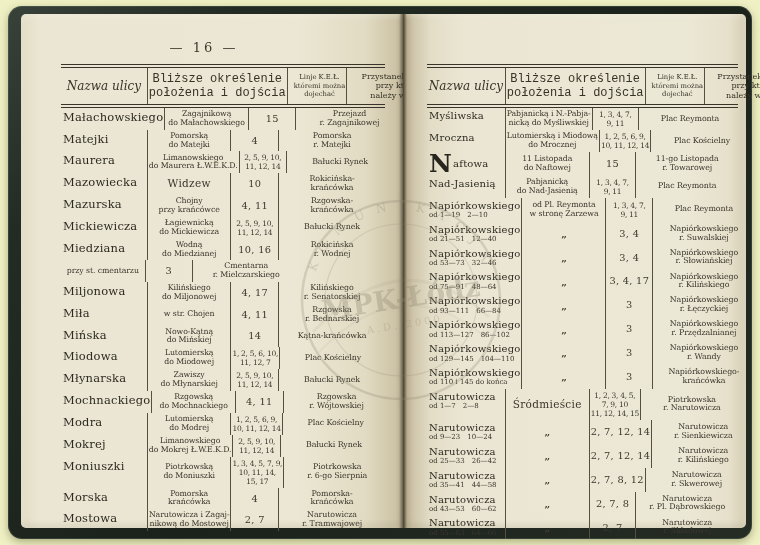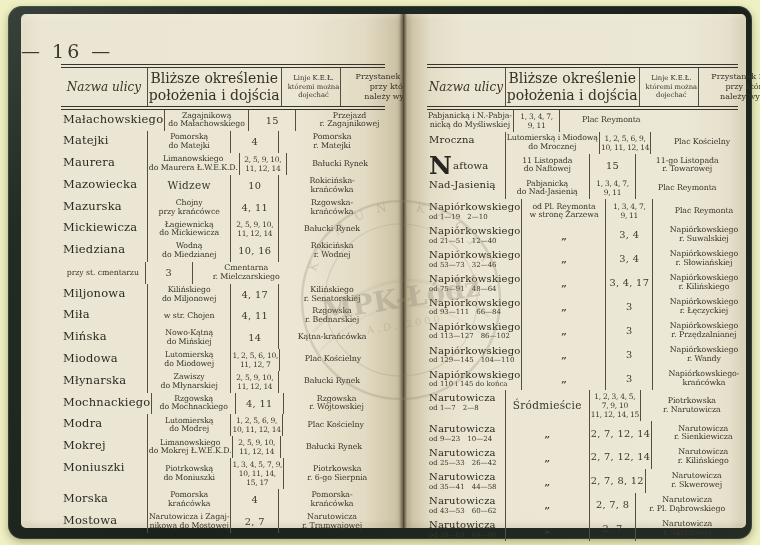--- a/index.html
+++ b/index.html
@@ -23,38 +23,38 @@
   .page.right{
     left:403px;width:343px;border-radius:0 5px 5px 0;
     background:linear-gradient(90deg,#ac9f82 0%,#cfc5aa 3%,#e3ddc7 8%,#ebe6d3 18%,#ece8d6 82%,#e6e0cb 95%,#d7ceb5 100%);
     box-shadow:inset -2px 2px 5px rgba(255,255,245,.3), inset 0 -3px 6px rgba(120,110,80,.18);
   }
   .gutter{
     position:absolute;left:399px;top:14px;width:8px;height:514px;pointer-events:none;
     background:linear-gradient(90deg,rgba(70,60,40,0) 0%,rgba(55,46,30,.55) 45%,rgba(40,33,20,.7) 55%,rgba(70,60,40,0) 100%);
   }
   .page-title{
-    position:absolute;top:26px;left:0;right:16px;
-    font-size:19px;letter-spacing:3px;color:#3c382c;
+    position:absolute;top:26px;left:0;right:16px;text-align:center;
+    font-size:13px;letter-spacing:3px;color:#3c382c;
   }
   .table{position:absolute;}
   .t-left{left:40px;top:50px;width:324px;--w1:26.5%;--w2:25.8%;--w3:14.7%;--w4:33%;}
   .t-right{left:24px;top:50px;width:311px;--w1:25%;--w2:27%;--w3:15%;--w4:33%;}
   .thead{
     display:flex;align-items:stretch;
     border-top:4px double #38342a;border-bottom:4px double #38342a;
     min-height:36px;
   }
   .hc{
     display:flex;align-items:center;justify-content:center;text-align:center;
     white-space:pre;color:#363226;box-sizing:border-box;padding:2px 1px;
   }
   .hc+.hc{border-left:1px solid #55503e;}
   .hc1{flex:0 0 var(--w1);font-size:12px;font-style:italic;}
-  .hc2{flex:0 0 var(--w2);font-size:14px;line-height:1.2;}
+  .hc2{flex:0 0 var(--w2);font-size:12px;line-height:1.2;font-family:Liberation Mono, monospace;}
   .hc3{flex:0 0 var(--w3);font-size:6.8px;line-height:1.25;padding-left:6px;}
   .hc4{flex:0 0 var(--w4);font-size:8px;line-height:1.2;}
   .tbody{display:block;}
   .row{display:flex;align-items:stretch;min-height:18px;}
   .cell{
     box-sizing:border-box;display:flex;flex-direction:column;
     align-items:center;justify-content:center;text-align:center;
     white-space:pre;padding:2px 1px;color:#3a362c;
   }
   .cell+.cell{border-left:1px solid #55503e;}
@@ -273,20 +273,21 @@
 położenia i dojścia</div>
       <div class="hc hc3">Linje K.E.Ł.
 któremi można
 dojechać</div>
       <div class="hc hc4">Przystanek K. E. Ł.
 przy którym
 należy wysiąść</div>
     </div>
     <div class="tbody">
   <div class="row">
+    <div class="cell c-name"><span class="nm">Myśliwska</span></div>
     <div class="cell c-loc">Pabjanicką i N.-Pabja-
 nicką do Myśliwskiej</div>
     <div class="cell c-lines">1, 3, 4, 7,
 9, 11</div>
     <div class="cell c-stop">Plac Reymonta</div>
   </div>
 
   <div class="row">
     <div class="cell c-name"><span class="nm">Mroczna</span></div>
     <div class="cell c-loc">Lutomierską i Miodową

